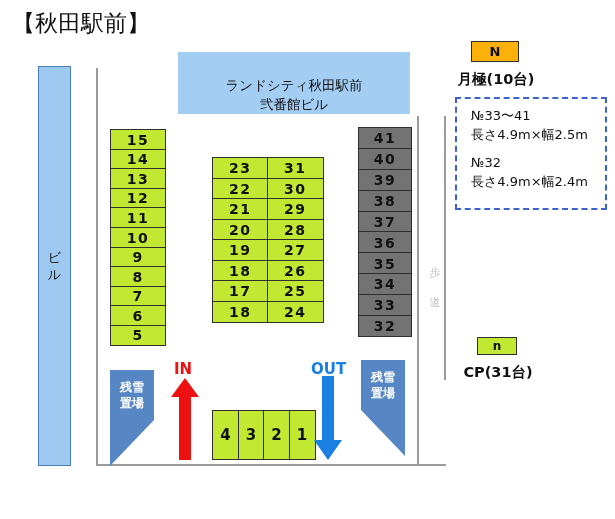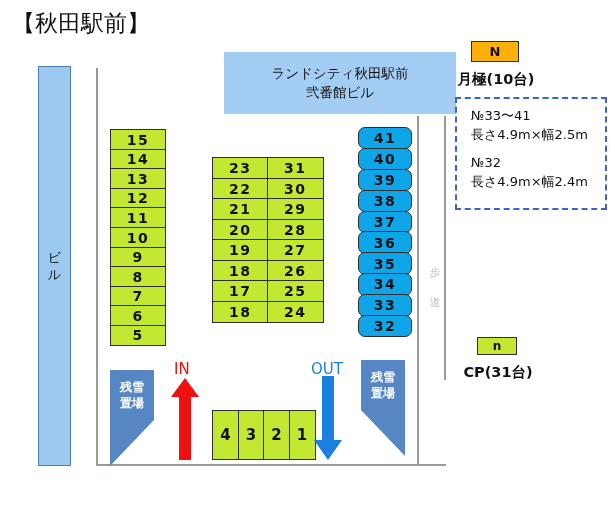--- a/index.html
+++ b/index.html
@@ -40,39 +40,38 @@
     font-size:13px;line-height:17px;
     color:#111;
     font-family:"DejaVu Sans","Liberation Sans",sans-serif;
   }
   .bldg-vert .vtxt span{display:block;}
 
   
   .bldg-top{
     left:178px;top:52px;width:232px;height:62px;
     background:#a3cdf2;
-    display:flex;align-items:center;justify-content:center;
+    display:flex;align-items:flex-end;justify-content:center;
     text-align:center;
     font-size:13.5px;line-height:19px;
     color:#111;
-    margin-left:46px;
   }
 
   
   .stall{
     box-sizing:border-box;
     background:#c2e832;
     border:1.5px solid #2f2f2f;
     display:flex;align-items:center;justify-content:center;
     font-size:14px;font-weight:600;
     letter-spacing:1.5px;
     color:#111;
     font-family:"DejaVu Sans","Liberation Sans",sans-serif;
   }
-  .stall.orange{background:#0ea5e9;border-radius:7px;}
+  .stall.orange{background:#737373;}
 
   
   .col-left{left:110px;top:129px;width:56px;}
   .col-left .stall{width:56px;height:21.1px;margin-top:-1.5px;}
   .col-left .stall:first-child{margin-top:0;}
 
   .grid-mid{left:212px;top:157px;width:113px;}
   .grid-mid .row{display:flex;margin-top:-1.5px;}
   .grid-mid .row:first-child{margin-top:0;}
   .grid-mid .stall{width:56.5px;height:22px;margin-left:-1.5px;}
@@ -92,21 +91,21 @@
     position:absolute;
     color:#fff;
     font-size:12px;line-height:16px;
     text-align:center;
     font-weight:600;
   }
   .snow .lbl{position:relative;z-index:2;padding-top:9px;}
   .snow .shape{position:absolute;left:0;top:0;width:100%;height:100%;z-index:1;}
 
   
-  .arrow-lbl{font-size:15px;font-weight:400;}
+  .arrow-lbl{font-size:15px;font-weight:700;}
   .in-lbl{left:174px;top:360px;color:#ee1111;}
   .out-lbl{left:311px;top:360px;color:#1a7fe0;}
 
   
   .legend-n{
     left:471px;top:41px;width:48px;height:21px;
     background:#fbb00a;border:1.5px solid #2f2f2f;
     box-sizing:border-box;
     display:flex;align-items:center;justify-content:center;
     font-size:13px;font-weight:700;color:#111;

